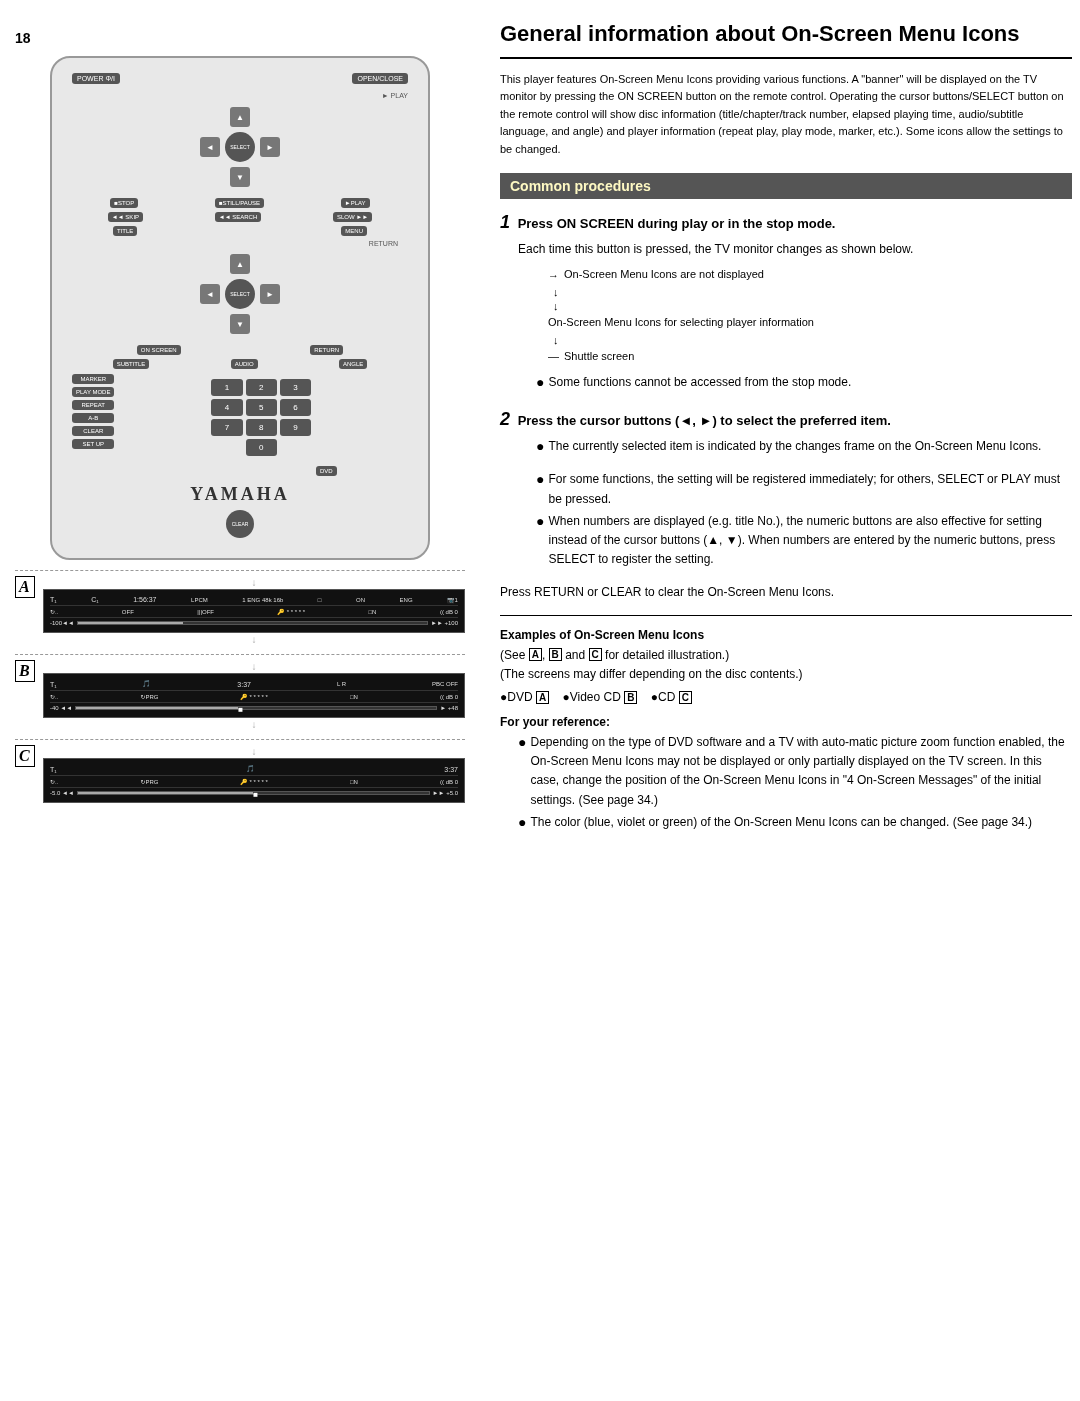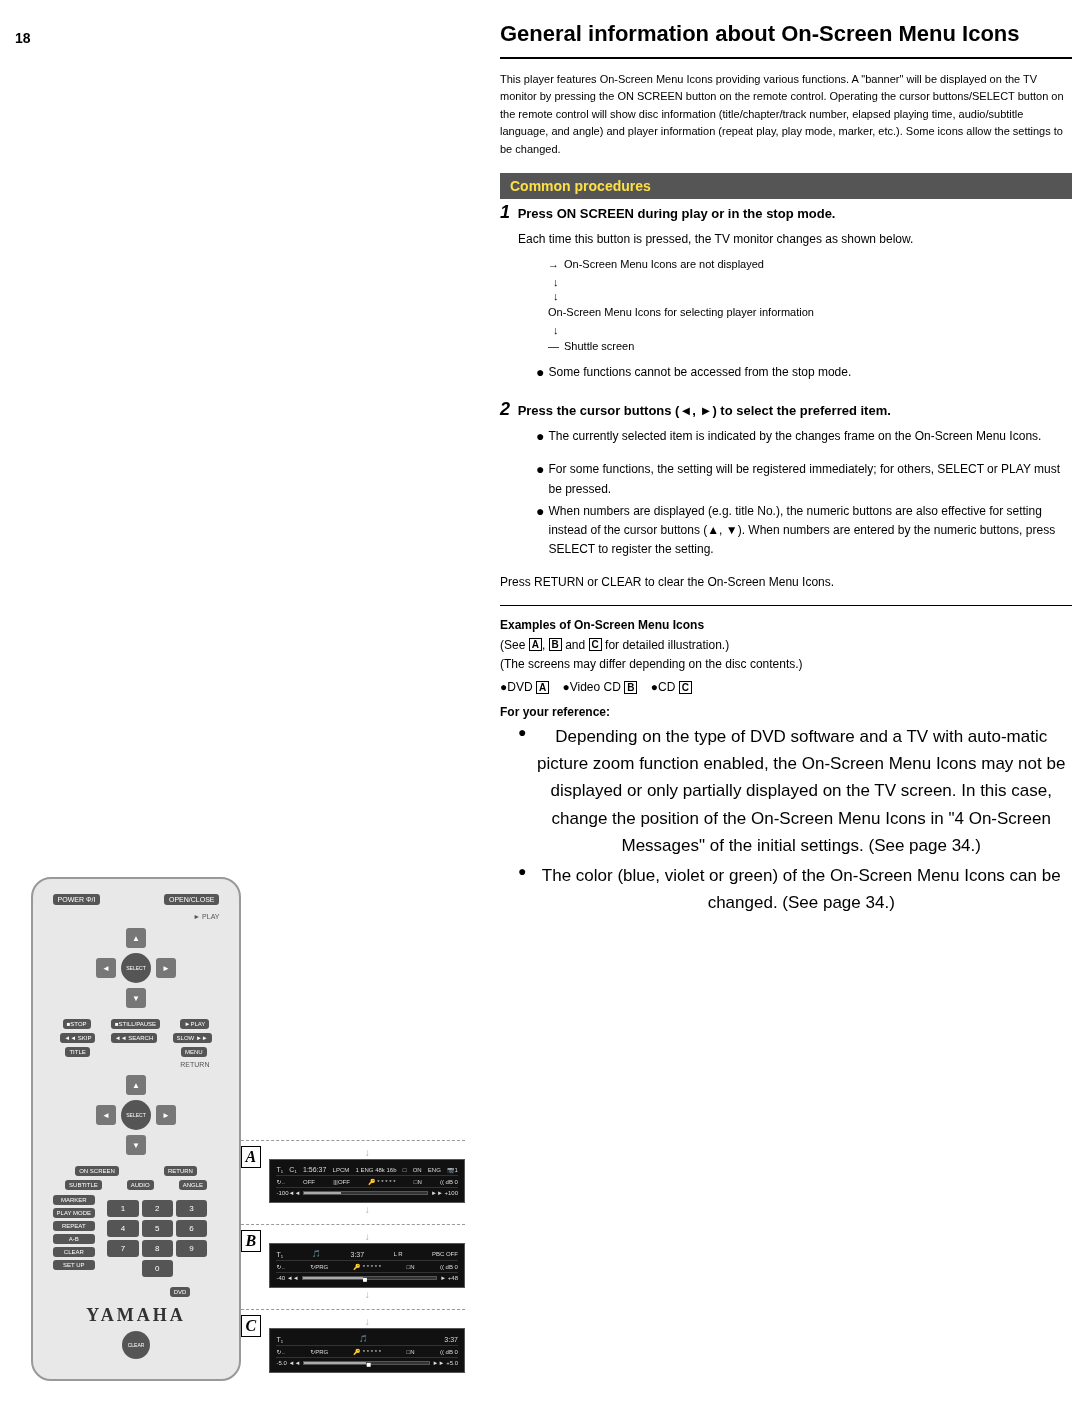--- a/index.html
+++ b/index.html
@@ -12,22 +12,22 @@
       color: #000;
       display: flex;
     }
 
     
     .left-col {
       width: 480px;
       min-height: 1401px;
       padding: 20px 15px;
       display: flex;
-      flex-direction: row;
-      align-items: flex-end;
+      flex-direction: column;
+      align-items: center;
     }
 
     
     .remote-container {
       width: 380px;
       background: #e8e8e8;
       border-radius: 20px;
       border: 2px solid #999;
       padding: 15px 20px 20px;
       position: relative;
@@ -257,24 +257,25 @@
     }
 
     .intro-text {
       font-size: 11px;
       line-height: 1.6;
       margin-bottom: 14px;
     }
 
     .section-header {
       background: #555;
-      color: #fde047;
+      color: #fef9c3;
       font-weight: bold;
       font-size: 14px;
       padding: 5px 10px;
+      margin-bottom: 10px;
     }
 
     .step {
       margin-bottom: 14px;
     }
 
     .step-title {
       font-weight: bold;
       font-size: 13px;
       line-height: 1.5;
@@ -352,23 +353,22 @@
       line-height: 1.6;
     }
 
     .for-reference-title {
       font-weight: bold;
       font-size: 12px;
       margin: 8px 0 4px;
     }
 
     .for-reference-text {
-      font-size: 17px;
+      font-size: 12px;
       line-height: 1.6;
-      text-align: center;
     }
 
     .boxed-letter {
       border: 1px solid #000;
       padding: 0 2px;
       font-weight: bold;
       font-size: 10px;
       vertical-align: middle;
     }
 

